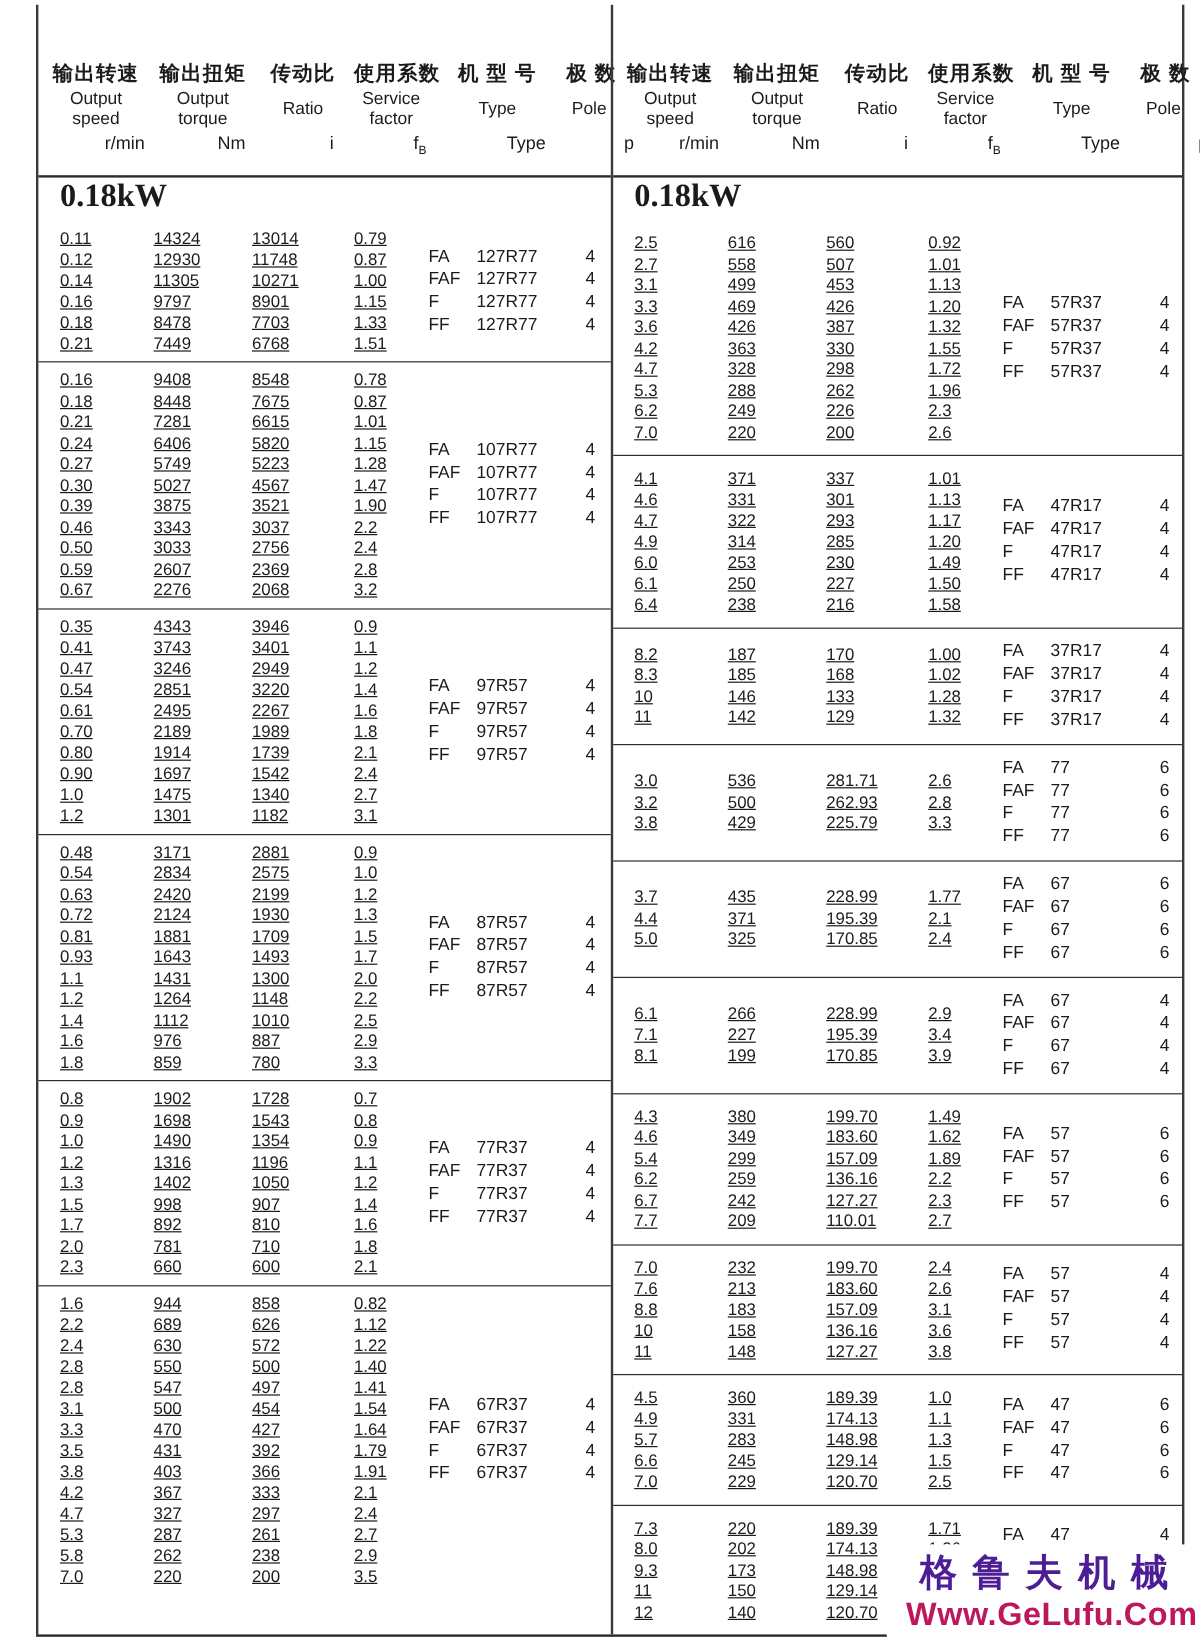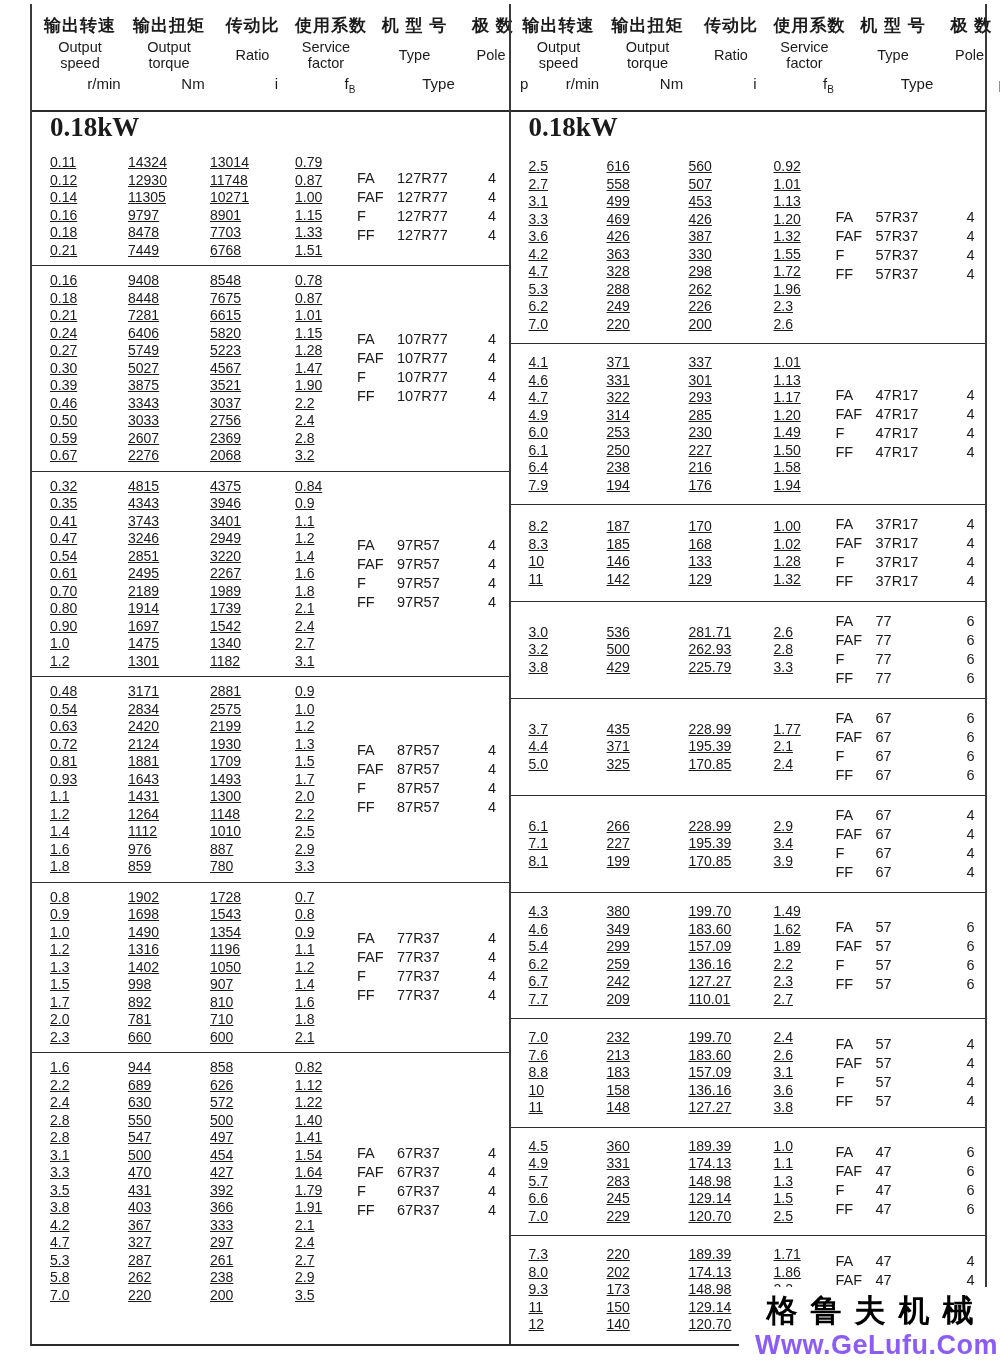--- a/index.html
+++ b/index.html
@@ -16,21 +16,21 @@
   }
   .half{width:50%;box-sizing:border-box;}
   .half-right{border-left:2px solid #3a3a3a;}
 
   
   .col-headers{
     display:grid;grid-template-columns:96px 82px 85px 62px 115px 38px;
     padding:10px 0 8px 0;border-bottom:2px solid #2b2b2b;
   }
   .hcell{text-align:center;}
-  .hcell .zh{font-size:17px;font-weight:bold;letter-spacing:1px;line-height:24px;white-space:nowrap;}
+  .hcell .zh{font-size:17px;font-weight:bold;letter-spacing:1px;line-height:24px;white-space:nowrap;margin-top:36px;}
   .hcell .en{font-size:14.5px;line-height:16.5px;min-height:34px;display:flex;flex-direction:column;justify-content:center;}
   .hcell .unit{font-size:15px;line-height:24px;margin-left:48px;}
   .hcell .unit sub{font-size:10px;}
 
   
   .power{
     font-family:"Liberation Serif", serif;font-weight:bold;font-size:27px;
     padding:0 0 6px 18px;line-height:30px;
   }
   .group{display:flex;align-items:center;border-bottom:1.5px solid #2e2e2e;}
@@ -264,26 +264,20 @@
             <div class="type-line">
               <span class="prefix">FF</span>
               <span class="model">107R77</span>
               <span class="pole">4</span>
             </div>
           </div>
         </div>
         <div class="group">
           <div class="rows">
             <div class="row">
-              <span class="cell">0.32</span>
-              <span class="cell">4815</span>
-              <span class="cell">4375</span>
-              <span class="cell">0.84</span>
-            </div>
-            <div class="row">
               <span class="cell">0.35</span>
               <span class="cell">4343</span>
               <span class="cell">3946</span>
               <span class="cell">0.9</span>
             </div>
             <div class="row">
               <span class="cell">0.41</span>
               <span class="cell">3743</span>
               <span class="cell">3401</span>
               <span class="cell">1.1</span>
@@ -815,26 +809,20 @@
               <span class="cell">250</span>
               <span class="cell">227</span>
               <span class="cell">1.50</span>
             </div>
             <div class="row">
               <span class="cell">6.4</span>
               <span class="cell">238</span>
               <span class="cell">216</span>
               <span class="cell">1.58</span>
             </div>
-            <div class="row">
-              <span class="cell">7.9</span>
-              <span class="cell">194</span>
-              <span class="cell">176</span>
-              <span class="cell">1.94</span>
-            </div>
           </div>
           <div class="types">
             <div class="type-line">
               <span class="prefix">FA</span>
               <span class="model">47R17</span>
               <span class="pole">4</span>
             </div>
             <div class="type-line">
               <span class="prefix">FAF</span>
               <span class="model">47R17</span>
@@ -1262,15 +1250,15 @@
               <span class="model">47</span>
               <span class="pole">4</span>
             </div>
           </div>
         </div>
       </section>
   </div>
 </div>
 
 <div class="watermark">
-  <div class="wm-brand" style="color: #000000;">格鲁夫机械</div>
-  <div class="wm-url" style="color: #8b5cf6;">Www.GeLufu.Com</div>
+  <div class="wm-brand" style="color: #4c1d95;">格鲁夫机械</div>
+  <div class="wm-url" style="color: #be185d;">Www.GeLufu.Com</div>
 </div>
 
 </body></html>

